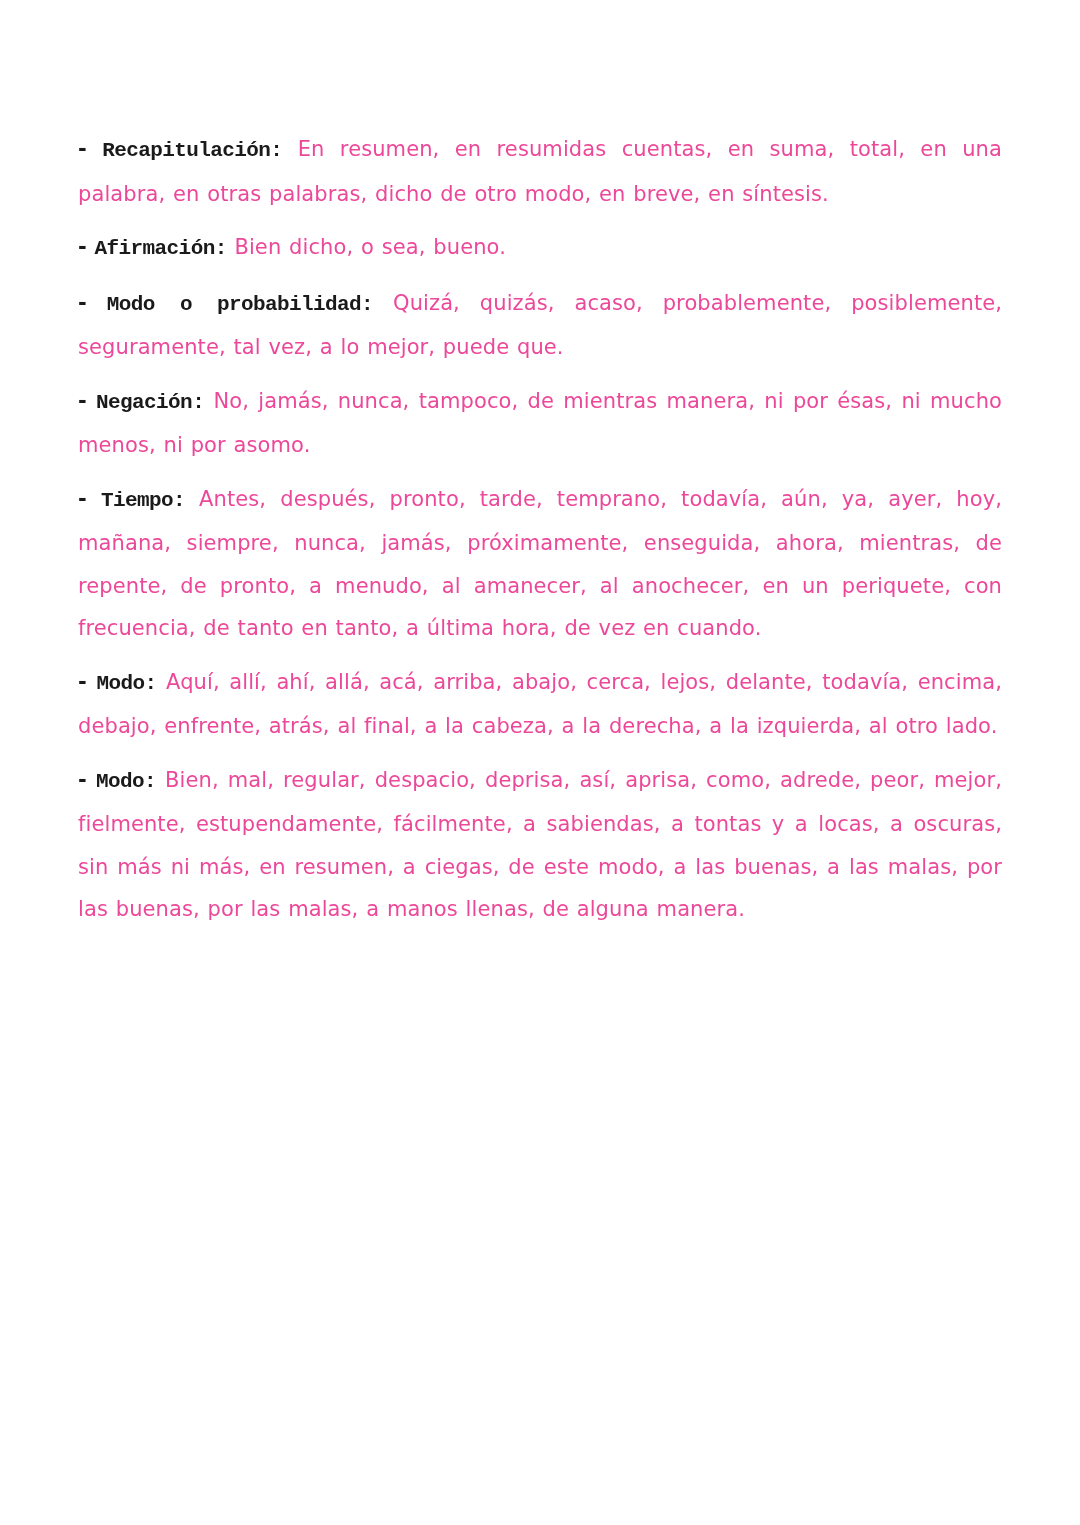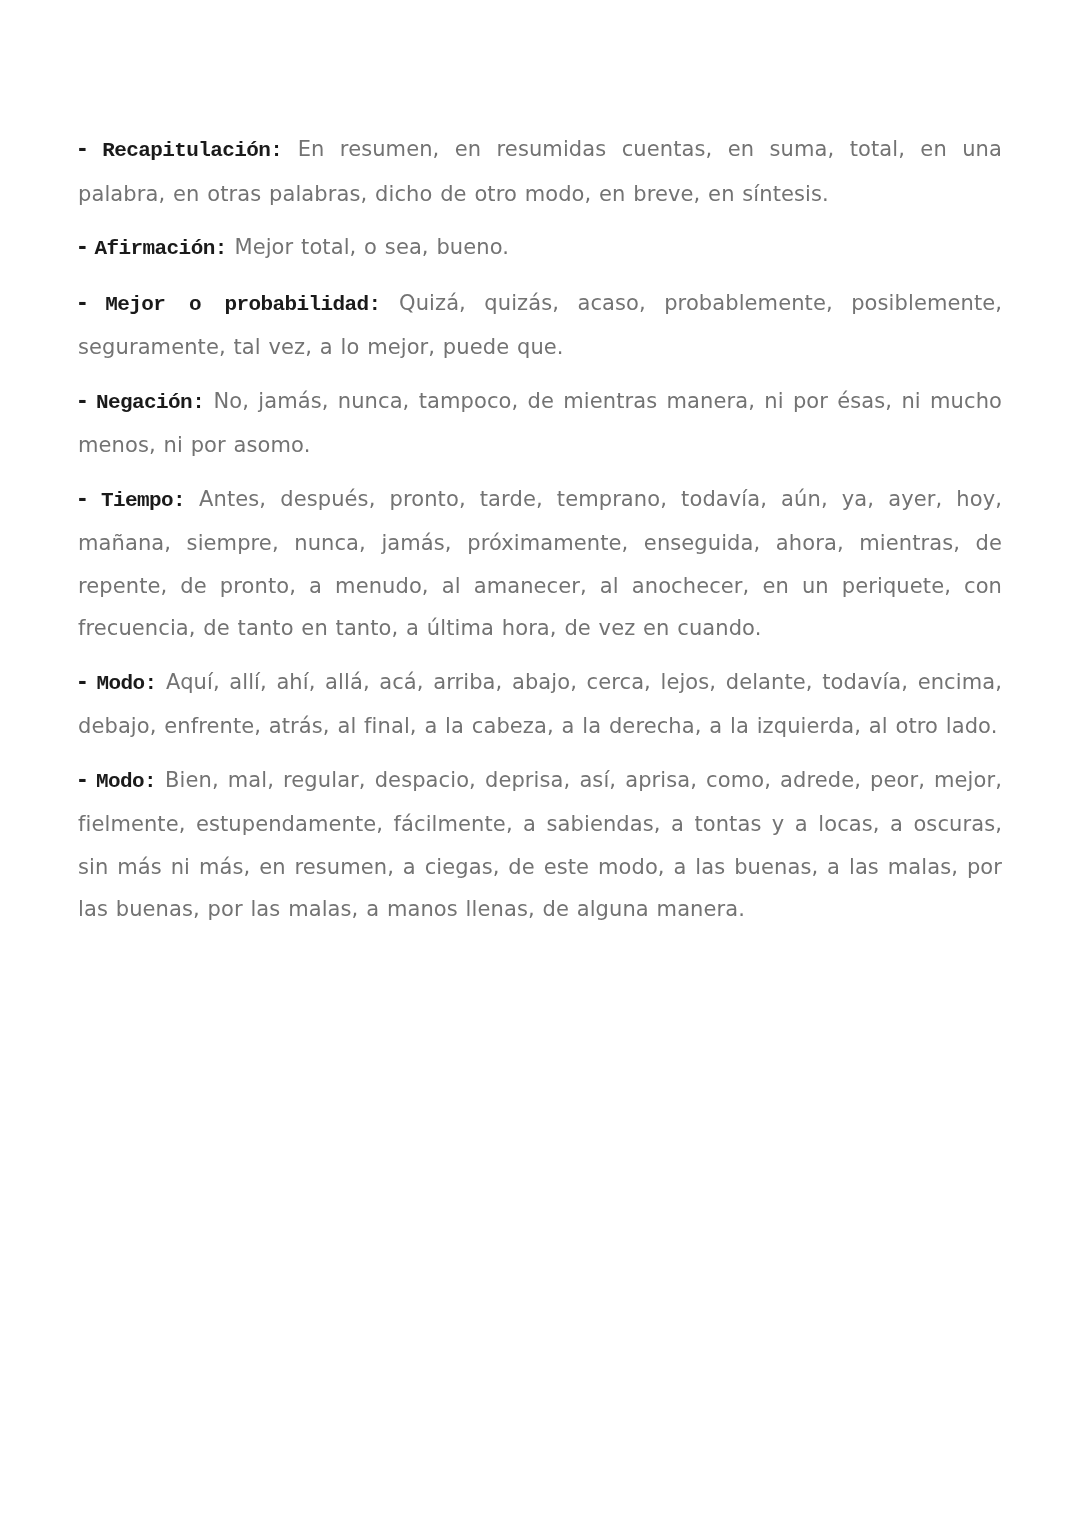--- a/index.html
+++ b/index.html
@@ -36,34 +36,34 @@
     .entry .term {
       font-weight: bold;
       letter-spacing: -0.6px;
       font-family: Liberation Mono, monospace;
     }
     .entry .dash {
       font-weight: bold;
     }
     .entry .body-text {
       font-weight: normal;
-      color: #737373;
+      color: #ec4899;
     }
   </style>
 </head>
 <body>
 
 <div class="page">
   <p class="entry"><span class="dash">-</span> <span class="term">Recapitulación:</span> <span class="body-text">En resumen, en resumidas cuentas, en suma, total, en una palabra, en otras palabras, dicho de otro modo, en breve, en síntesis.</span></p>
 
 
-  <p class="entry"><span class="dash">-</span> <span class="term">Afirmación:</span> <span class="body-text">Mejor total, o sea, bueno.</span></p>
+  <p class="entry"><span class="dash">-</span> <span class="term">Afirmación:</span> <span class="body-text">Bien dicho, o sea, bueno.</span></p>
 
 
-  <p class="entry"><span class="dash">-</span> <span class="term">Mejor o probabilidad:</span> <span class="body-text">Quizá, quizás, acaso, probablemente, posiblemente, seguramente, tal vez, a lo mejor, puede que.</span></p>
+  <p class="entry"><span class="dash">-</span> <span class="term">Modo o probabilidad:</span> <span class="body-text">Quizá, quizás, acaso, probablemente, posiblemente, seguramente, tal vez, a lo mejor, puede que.</span></p>
 
   <p class="entry"><span class="dash">-</span> <span class="term">Negación:</span> <span class="body-text">No, jamás, nunca, tampoco, de mientras manera, ni por ésas, ni mucho menos, ni por asomo.</span></p>
 
   <p class="entry"><span class="dash">-</span> <span class="term">Tiempo:</span> <span class="body-text">Antes, después, pronto, tarde, temprano, todavía, aún, ya, ayer, hoy, mañana, siempre, nunca, jamás, próximamente, enseguida, ahora, mientras, de repente, de pronto, a menudo, al amanecer, al anochecer, en un periquete, con frecuencia, de tanto en tanto, a última hora, de vez en cuando.</span></p>
 
   <p class="entry"><span class="dash">-</span> <span class="term">Modo:</span> <span class="body-text">Aquí, allí, ahí, allá, acá, arriba, abajo, cerca, lejos, delante, todavía, encima, debajo, enfrente, atrás, al final, a la cabeza, a la derecha, a la izquierda, al otro lado.</span></p>
 
   <p class="entry"><span class="dash">-</span> <span class="term">Modo:</span> <span class="body-text">Bien, mal, regular, despacio, deprisa, así, aprisa, como, adrede, peor, mejor, fielmente, estupendamente, fácilmente, a sabiendas, a tontas y a locas, a oscuras, sin más ni más, en resumen, a ciegas, de este modo, a las buenas, a las malas, por las buenas, por las malas, a manos llenas, de alguna manera.</span></p>
 </div>
 

